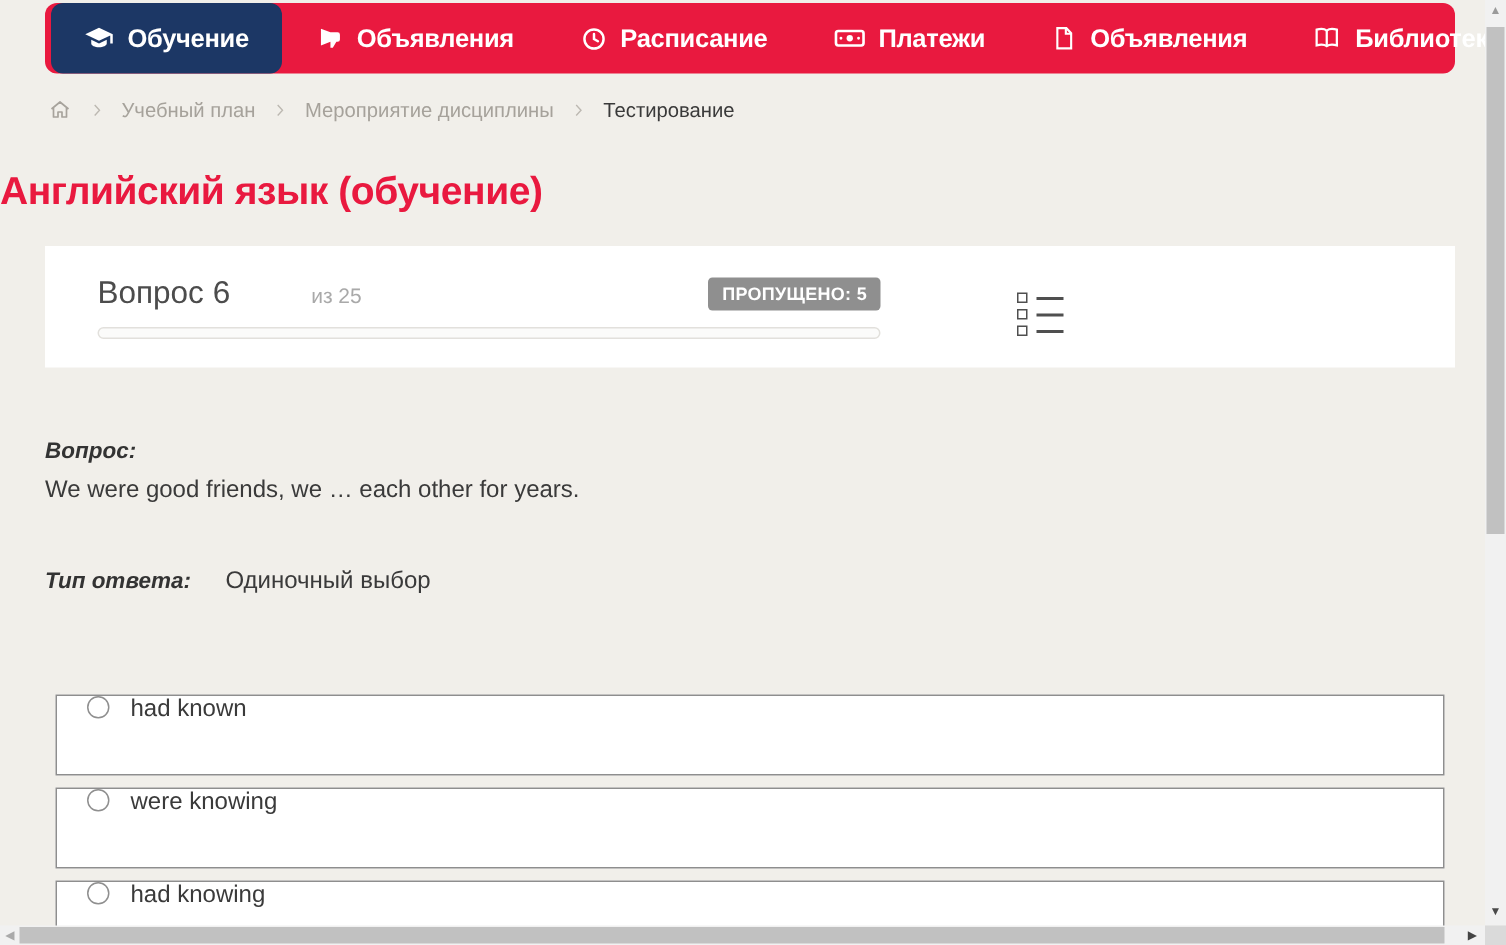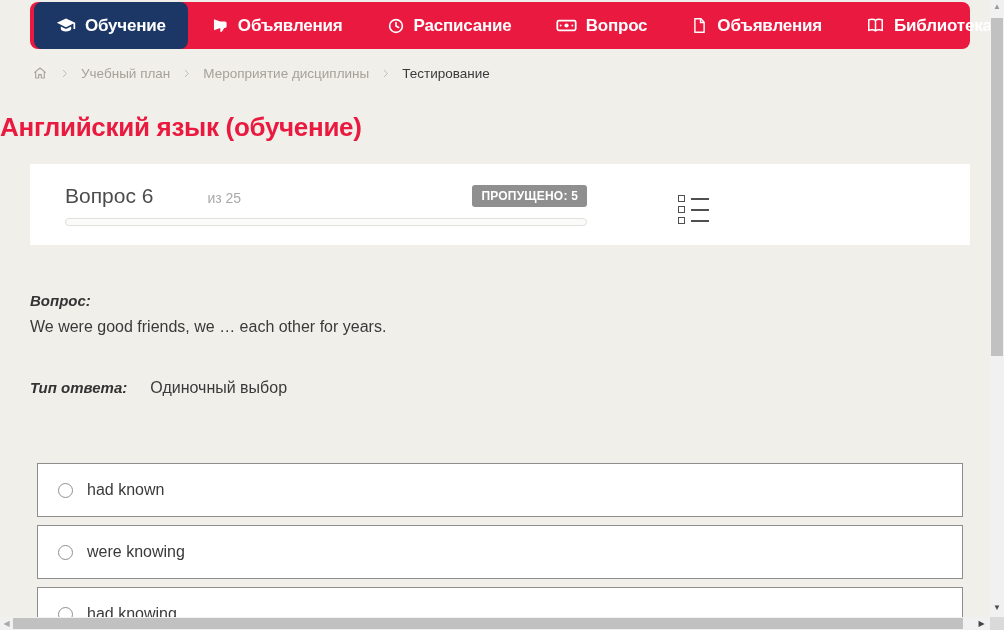--- a/index.html
+++ b/index.html
@@ -82,21 +82,21 @@
   .q-heading   { position:absolute; left:30px; top:292px; font-size:15px; font-weight:bold; font-style:italic; color:#333; }
   .q-text      { position:absolute; left:30px; top:318px; font-size:16px; color:#3a3a3a; }
   .q-type      { position:absolute; left:30px; top:379px; font-size:15px; }
   .q-type .lbl { font-weight:bold; font-style:italic; color:#333; }
   .q-type .val { font-size:16px; color:#3a3a3a; margin-left:23px; }
 
   
   .options { position:absolute; left:37px; top:463px; width:926px; }
   .option {
     height:54px; background:#fff; border:1px solid #8e8e8e;
-    display:flex; align-items:center; padding-left:20px; margin-bottom:8px;
+    display:flex; align-items:flex-start; padding-left:20px; margin-bottom:8px;
     cursor:pointer;
   }
   .radio {
     width:15px; height:15px; border-radius:50%;
     border:1px solid #8f8f8f; background:#fff; margin-right:14px; flex:0 0 auto;
   }
   .option-label { font-size:16px; color:#3a3a3a; }
 
   
   .vscroll {
@@ -155,21 +155,21 @@
     <span>Расписание</span>
   </div>
   <div class="nav-item">
     <span>
       <svg width="21" height="21" viewBox="0 0 24 24">
           <rect x="1.5" y="6.5" width="21" height="11" rx="1.8" fill="none" stroke="#fff" stroke-width="2"></rect>
           <circle cx="12" cy="12" r="2.4" fill="#fff"></circle>
           <path d="M5.3 12h.01M18.7 12h.01" stroke="#fff" stroke-width="2.2" stroke-linecap="round"></path>
         </svg>
     </span>
-    <span>Вопрос</span>
+    <span>Платежи</span>
   </div>
   <div class="nav-item">
     <span>
       <svg width="17" height="17" viewBox="0 0 24 24">
           <path d="M5.5 2.5h8.5l4.5 4.8v14.2h-13z" fill="none" stroke="#fff" stroke-width="2"></path>
           <path d="M13.5 3v4.8h5" fill="none" stroke="#fff" stroke-width="2"></path>
         </svg>
     </span>
     <span>Объявления</span>
   </div>

